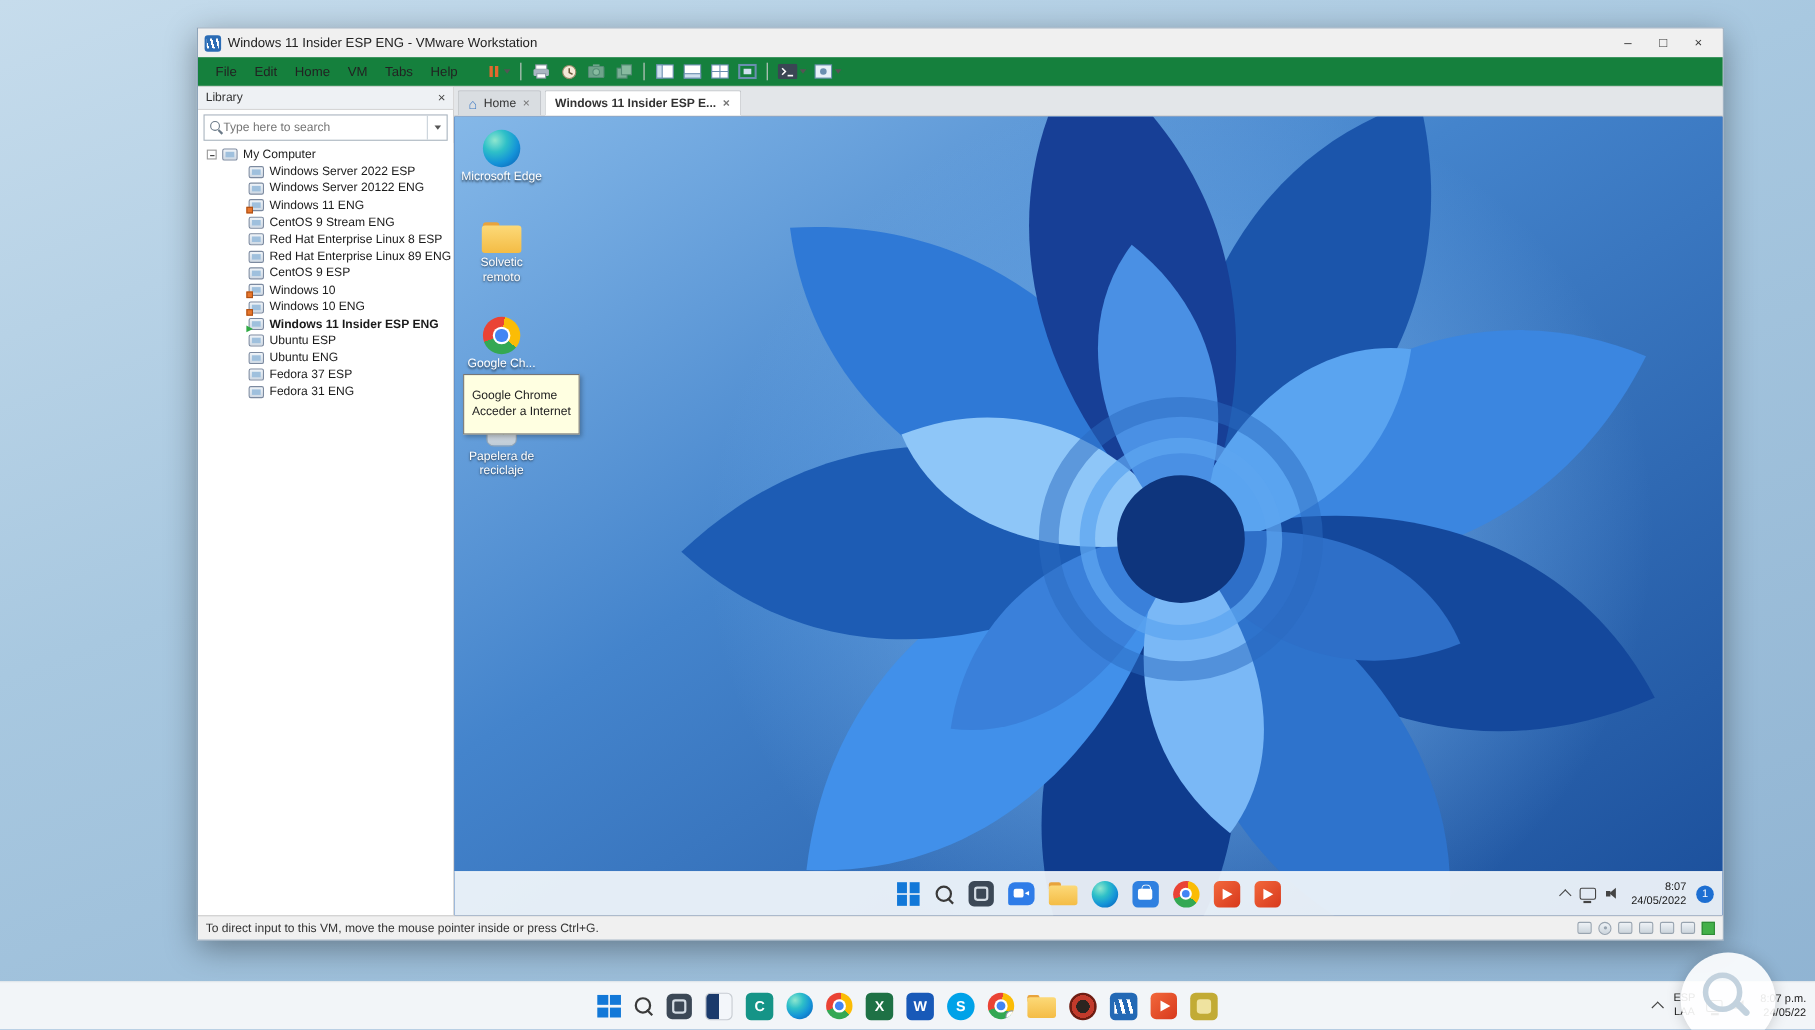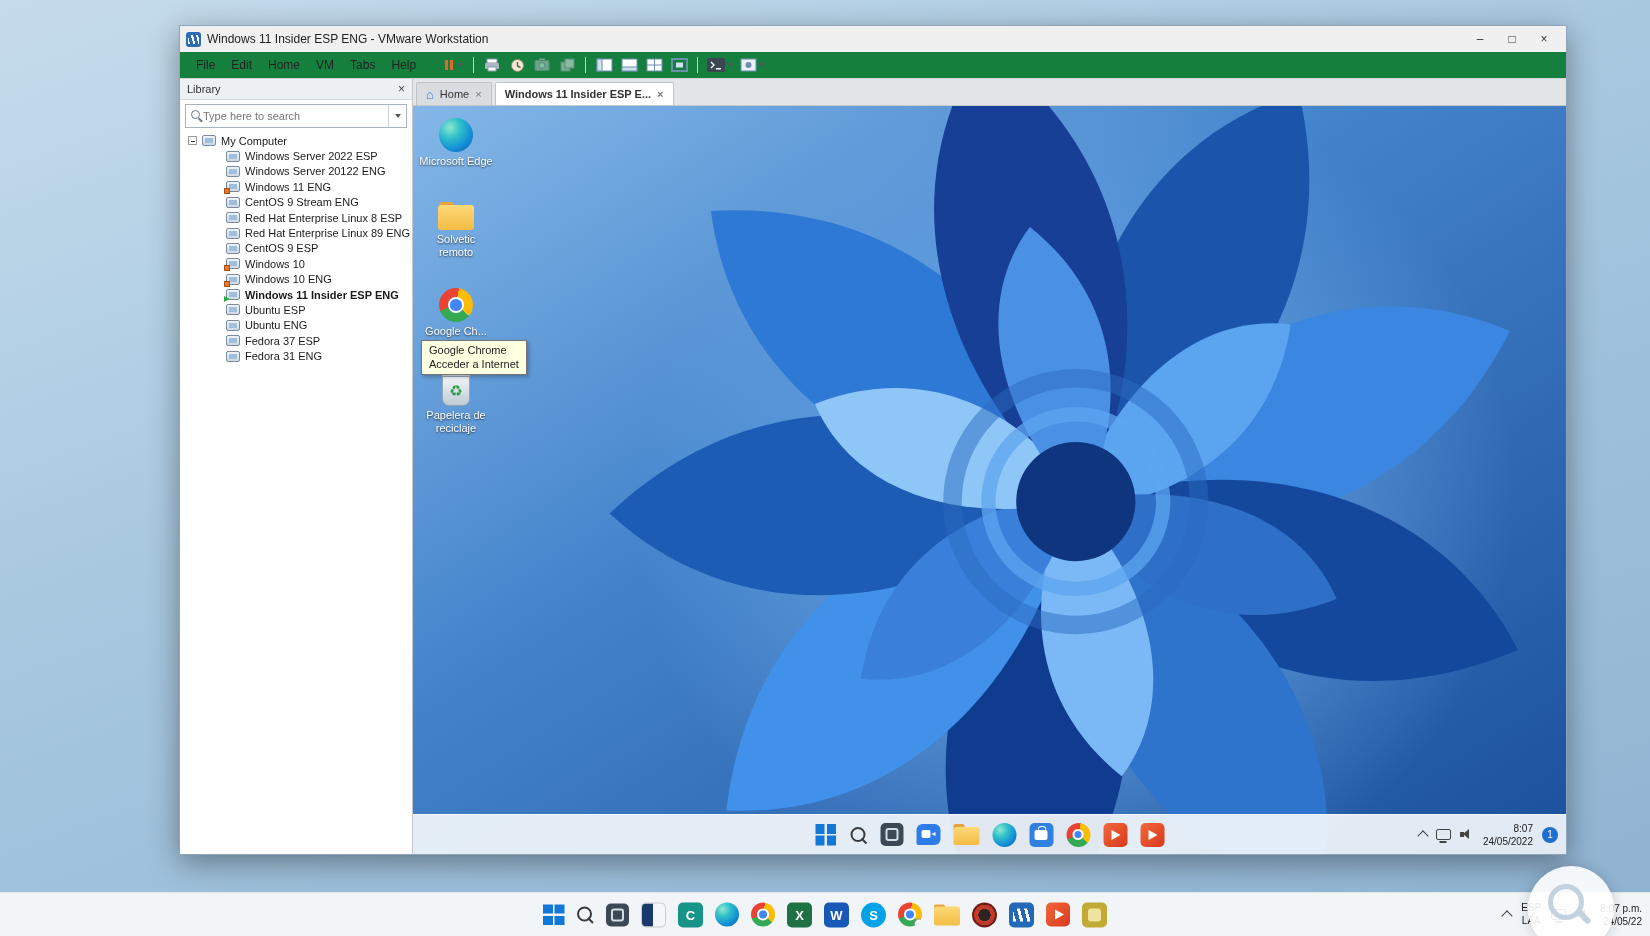--- a/index.html
+++ b/index.html
@@ -77,21 +77,21 @@
   .folder-ic{ position:relative; width:36px; height:28px; }
   .folder-ic::before{ content:""; position:absolute; top:0; left:1px; width:15px; height:8px; background:#e8a33c; border-radius:3px 3px 0 0; }
   .folder-ic::after{ content:""; position:absolute; left:0; top:3px; right:0; bottom:0; background:linear-gradient(#fcd978,#f4bc45); border-radius:3px; }
   .chrome{ position:relative; border-radius:50%; background:conic-gradient(from 10deg, #fbbc05 0 120deg, #34a853 0 240deg, #ea4335 0 360deg); overflow:hidden; }
   .cwhite{ position:absolute; inset:26%; background:#fff; border-radius:50%; }
   .cblue{ position:absolute; inset:16%; background:#4285f4; border-radius:50%; }
   .bin-ic{ width:28px; height:32px; background:linear-gradient(180deg,#f4f8fb,#bfcbd6); border:1px solid #93a5b5; border-radius:3px 3px 7px 7px; display:grid; place-items:center; position:relative; }
   .bin-ic::before{ content:""; position:absolute; top:-3px; left:-2px; right:-2px; height:3px; background:#d7e0e8; border:1px solid #93a5b5; border-radius:2px; }
   .bin-glyph{ font-size:15px; color:#2f9e44; line-height:1; }
 
-  .vm-tooltip{ position:absolute; left:8px; top:234px; background:#ffffe1; border:1px solid #767676; padding:2px 7px; font-size:11px; color:#222; line-height:1.3; box-shadow:2px 2px 4px rgba(0,0,0,.25); white-space:nowrap; z-index:5; }
+  .vm-tooltip{ position:absolute; left:8px; top:234px; background:#ffffe1; border:1px solid #767676; padding:12px 7px; font-size:11px; color:#222; line-height:1.3; box-shadow:2px 2px 4px rgba(0,0,0,.25); white-space:nowrap; z-index:5; }
 
   
   .vm-taskbar{ position:absolute; left:0; right:0; bottom:0; height:40px; background:rgba(243,247,251,.92); border-top:1px solid rgba(255,255,255,.6); z-index:4; }
   .vm-tb-left{ position:absolute; left:10px; top:50%; transform:translateY(-50%); }
   .widget-circle{ width:22px; height:22px; border-radius:50%; background:radial-gradient(circle at 35% 32%, #ffffff 0%, #e2e9ef 55%, #b9c6d2 100%); box-shadow:0 1px 2px rgba(0,0,0,.15); }
   .vm-tb-center{ position:absolute; left:50%; top:50%; transform:translate(-50%,-50%); display:flex; align-items:center; gap:13px; }
   .tb-ic{ display:grid; place-items:center; }
   .winlogo{ position:relative; width:21px; height:21px; }
   .winlogo::before{ content:""; position:absolute; left:0; top:0; width:9.5px; height:9.5px; background:#1278d8; box-shadow:11.5px 0 #1278d8, 0 11.5px #1278d8, 11.5px 11.5px #1278d8; }
   .mag-big{ position:relative; width:18px; height:18px; }
@@ -478,20 +478,32 @@
               <div>8:07</div>
               <div>24/05/2022</div>
             </span>
             <span class="badge">1</span>
           </div>
         </div>
       </div>
     </div>
   </div>
 
+  <div class="statusbar">
+    <span>To direct input to this VM, move the mouse pointer inside or press Ctrl+G.</span>
+    <span class="sb-right">
+      <span class="sb-ic"></span>
+      <span class="sb-ic round"></span>
+      <span class="sb-ic"></span>
+      <span class="sb-ic"></span>
+      <span class="sb-ic"></span>
+      <span class="sb-ic"></span>
+      <span class="sb-green"></span>
+    </span>
+  </div>
 </div>
 
 <div class="host-taskbar">
   <div class="host-center">
     <span class="tb-ic">
         <span class="winlogo"></span>
       </span>
     <span class="tb-ic">
         <span class="mag-big"></span>
       </span>

